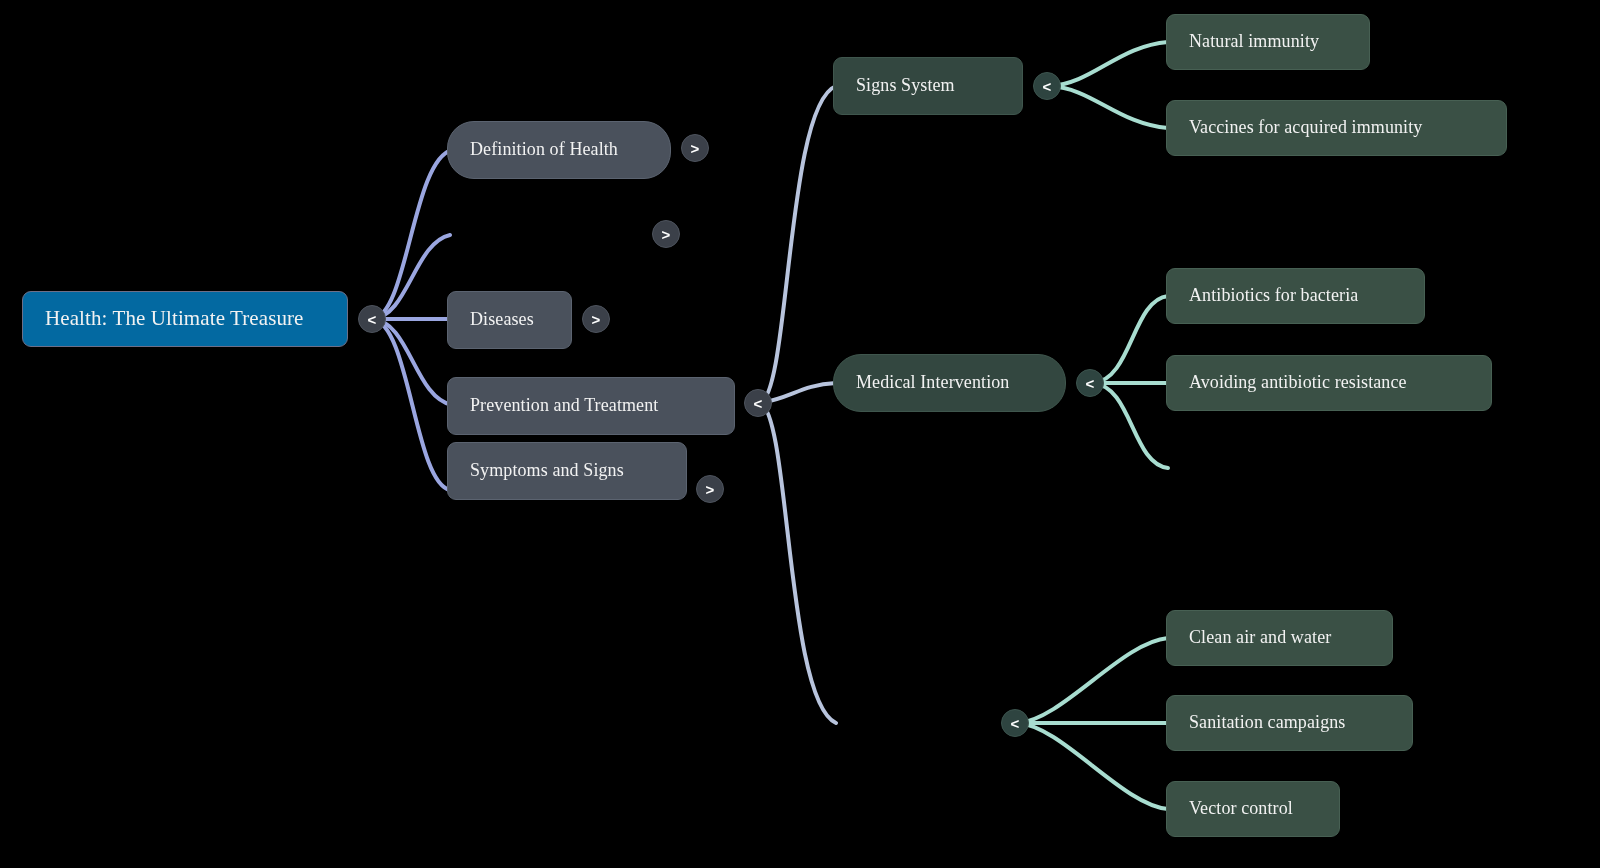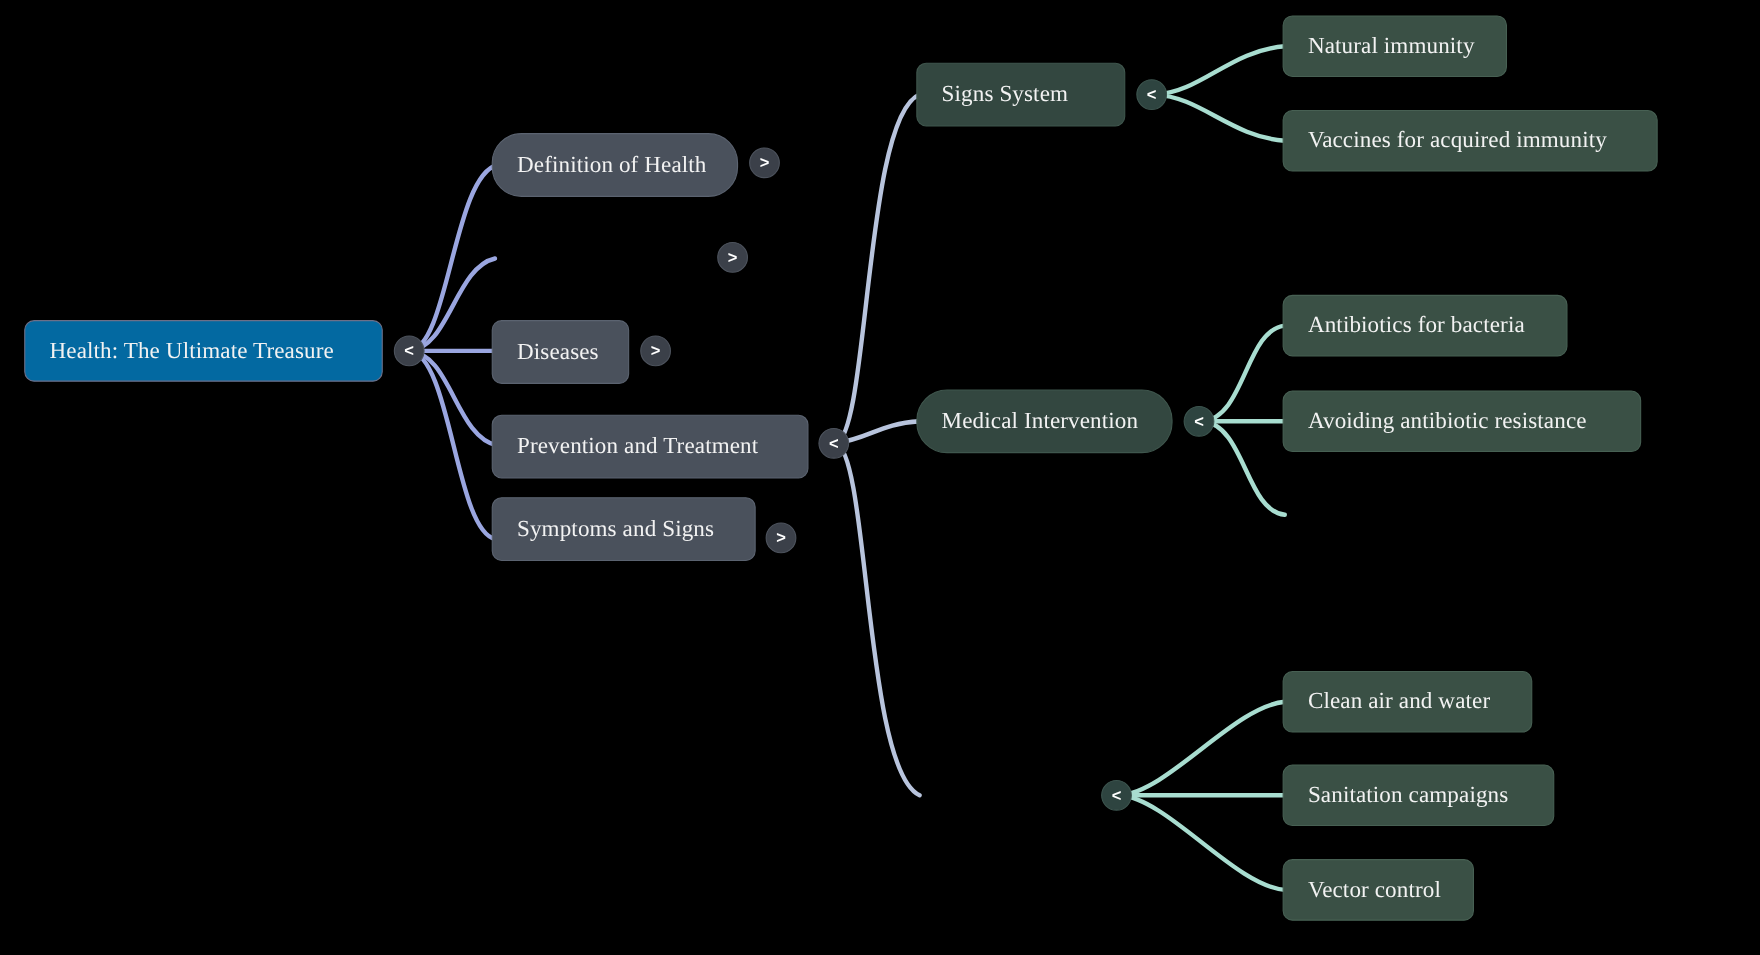--- a/index.html
+++ b/index.html
@@ -25,21 +25,21 @@
     width: 1600px;
     height: 868px;
     pointer-events: none;
   }
   .node {
     position: absolute;
     display: flex;
     align-items: center;
     border-radius: 9px;
     color: #f2f2f2;
-    font-size: 21px;
+    font-size: 18px;
     line-height: 1.1;
     white-space: nowrap;
     padding: 0 22px;
     letter-spacing: 0.1px;
   }
   .node-root {
     background: #0369a1;
     border: 1px solid #6d6f88;
     height: 56px;
     font-size: 21px;
@@ -149,21 +149,21 @@
     <span>&gt;</span>
   </div>
 
   <div class="node node-l1" style="left:447px; top:377px; width:288px;">
     <span>Prevention and Treatment</span>
   </div>
   <div class="badge badge-blue" style="left:744px; top:389px;">
     <span>&lt;</span>
   </div>
 
-  <div class="node node-l1" style="left:447px; top:452px; width:240px;text-align:right;">
+  <div class="node node-l1" style="left:447px; top:442px; width:240px;text-align:right;">
     <span>Symptoms and Signs</span>
   </div>
   <div class="badge badge-blue" style="left:696px; top:475px;">
     <span>&gt;</span>
   </div>
 
   <div class="node node-l2" style="left:833px; top:57px; width:190px;">
     <span>Signs System</span>
   </div>
   <div class="badge badge-green" style="left:1033px; top:72px;">

